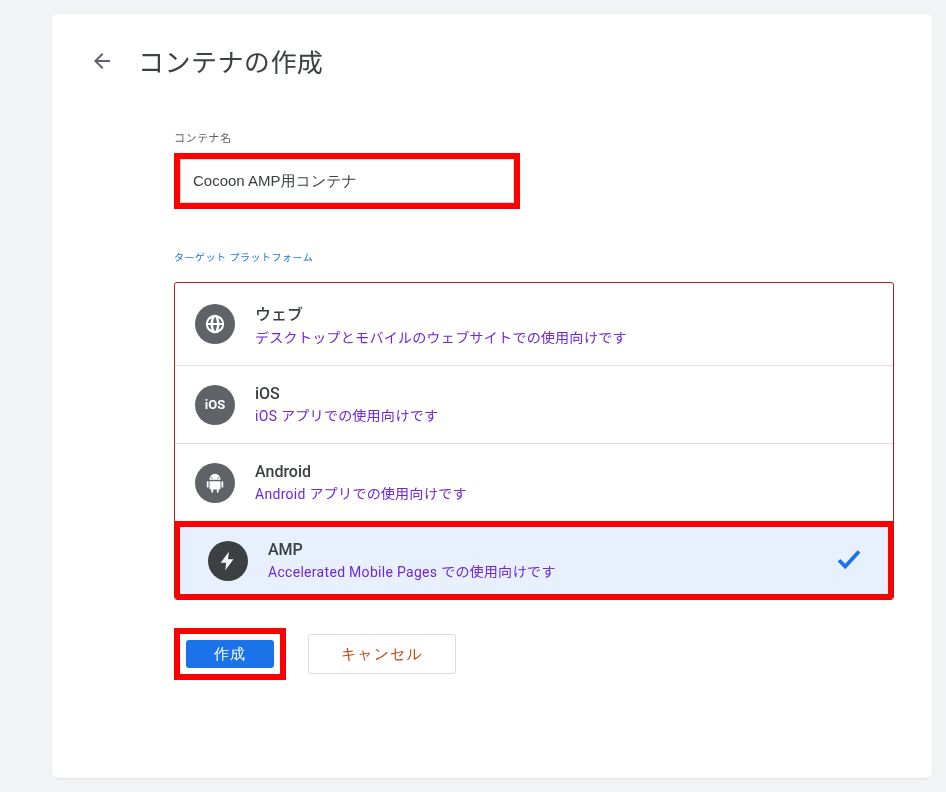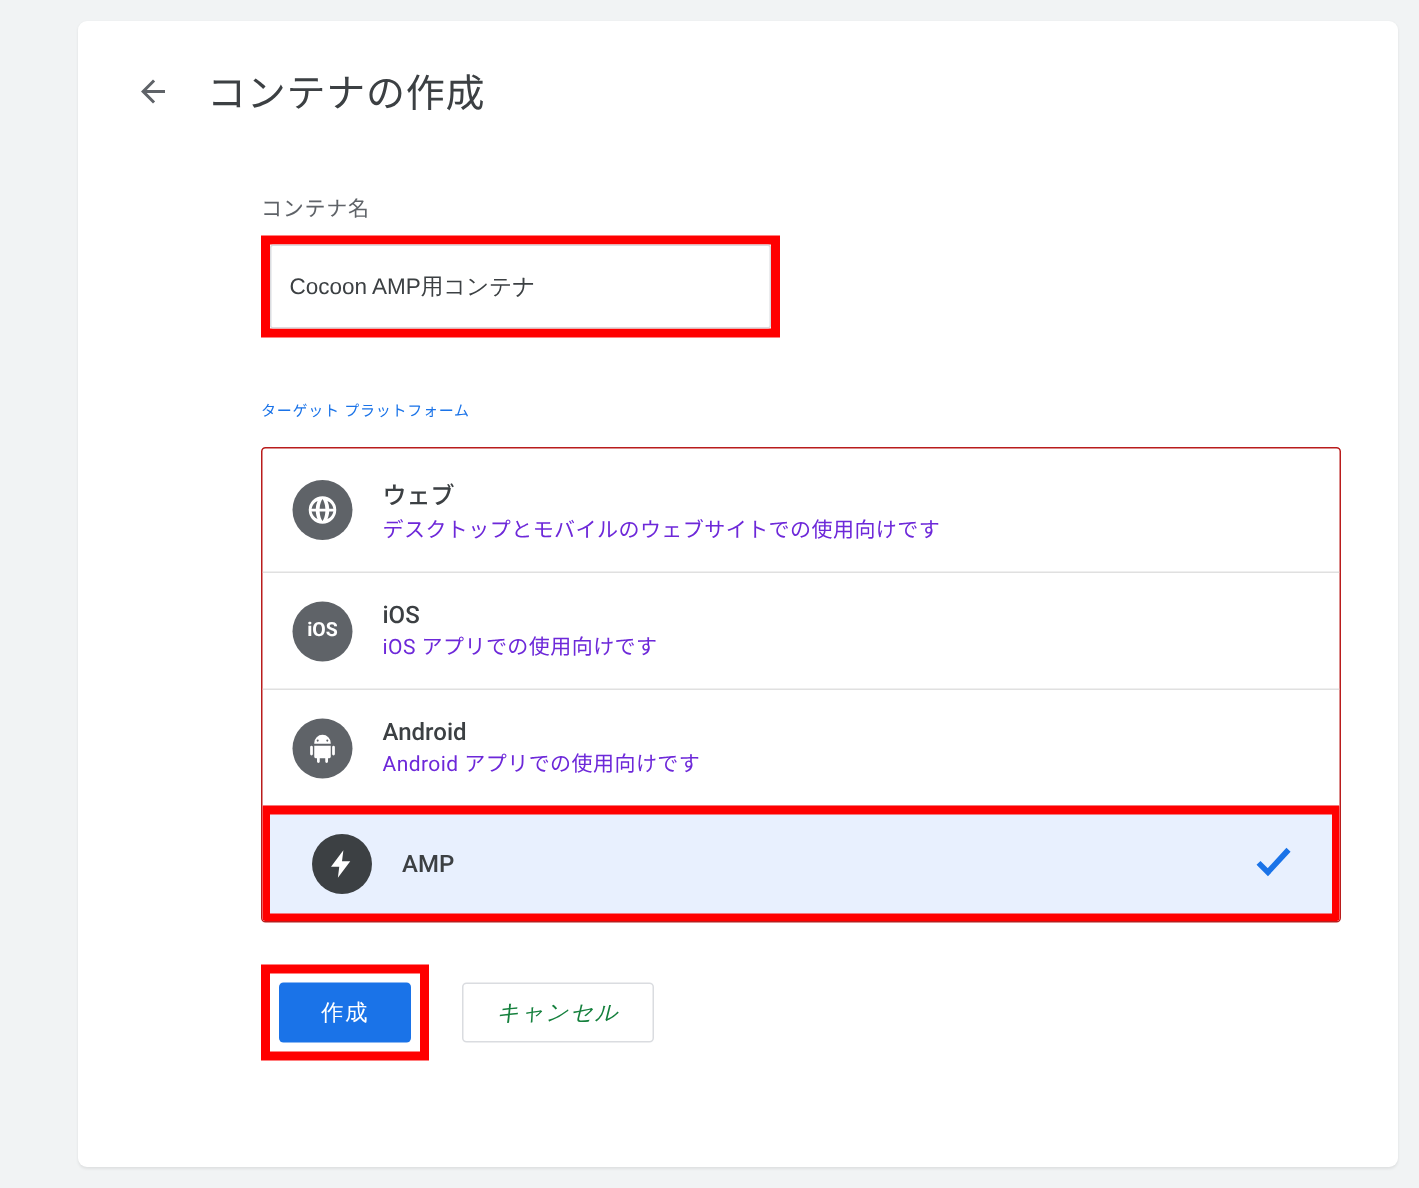--- a/index.html
+++ b/index.html
@@ -33,33 +33,33 @@
   }
   .back-arrow svg { width: 24px; height: 24px; fill: #5f6368; }
   .page-title {
     font-size: 26px;
     font-weight: 400;
     color: #3c4043;
     letter-spacing: .5px;
   }
   .form-area { margin-left: 86px; width: 720px; }
   .field-label {
-    font-size: 14px;
+    font-size: 11px;
     color: #5f6368;
     letter-spacing: .5px;
     margin-bottom: 8px;
   }
   .name-input-wrap {
     border: 6px solid #ff0000;
     width: 346px;
     margin-bottom: 40px;
   }
   .name-input {
     width: 100%;
-    height: 56px;
+    height: 44px;
     padding: 0 12px;
     font-size: 15px;
     border: 1px solid #dadce0;
     border-radius: 2px;
     color: #3c4043;
     outline: none;
   }
   .section-link {
     color: #1a73e8;
     font-size: 10px;
@@ -125,38 +125,37 @@
     margin-top: 28px;
   }
   .create-wrap {
     border: 6px solid #ff0000;
     padding: 6px;
   }
   .btn-primary {
     background: #1a73e8;
     color: #fff;
     border: none;
-    height: 40px;
+    height: 28px;
     padding: 0 28px;
     font-size: 15px;
     border-radius: 3px;
     cursor: pointer;
     letter-spacing: 1px;
   }
   .btn-secondary {
     background: #fff;
-    color: #15803d;
+    color: #c2410c;
     border: 1px solid #dadce0;
     height: 40px;
-    padding: 0 22px;
+    padding: 0 32px;
     font-size: 15px;
     border-radius: 3px;
     cursor: pointer;
     letter-spacing: 1px;
-    font-style: italic;
   }
   .ios-text { font-size: 13px; font-weight: 700; }
 </style>
 </head>
 <body>
 
 <div class="panel">
 
   <div class="header">
     <div class="back-arrow">
@@ -213,20 +212,21 @@
       </div>
 
       <div class="platform-row selected">
         <div class="platform-icon">
           <svg viewBox="0 0 24 24">
               <path d="M13 2L4 14h6l-1 8 9-12h-6l1-8z"></path>
             </svg>
         </div>
         <div class="platform-text">
           <div class="platform-title">AMP</div>
+          <div class="platform-desc">Accelerated Mobile Pages での使用向けです</div>
         </div>
         <span class="check">
           <svg viewBox="0 0 24 24">
               <polyline points="4 13 9 18 20 6"></polyline>
             </svg>
         </span>
       </div>
 
     </div>
 

